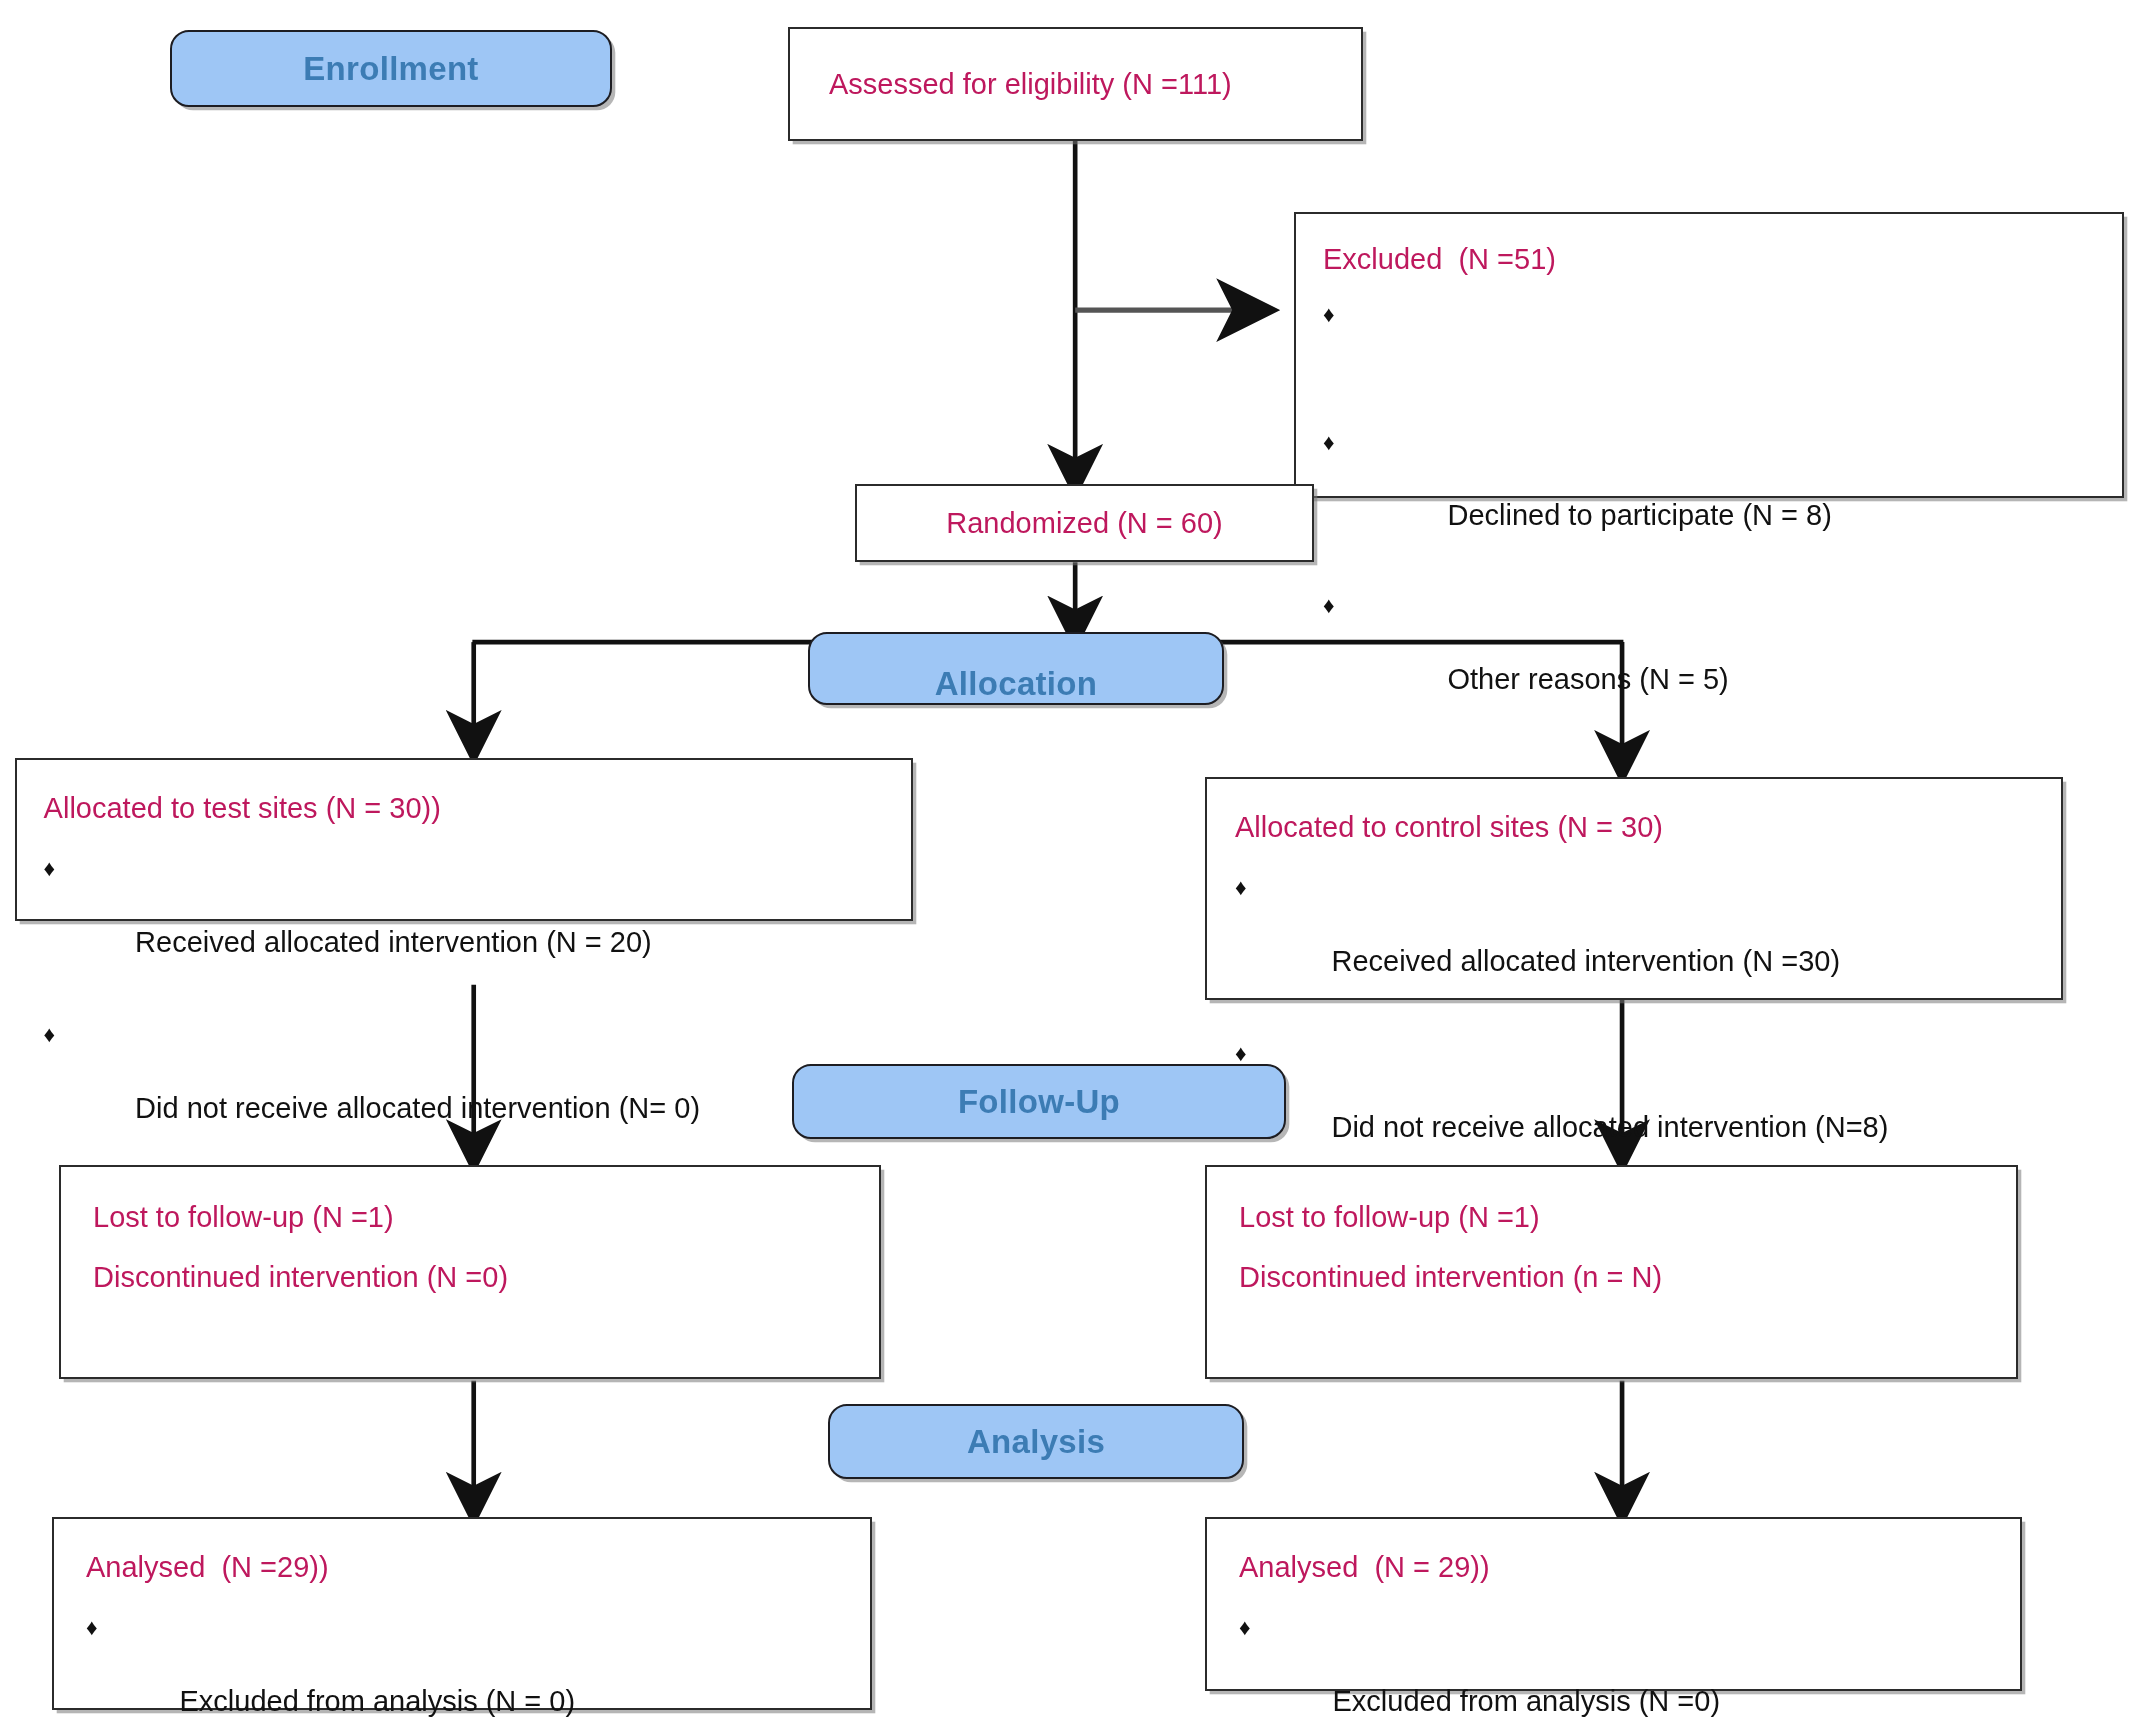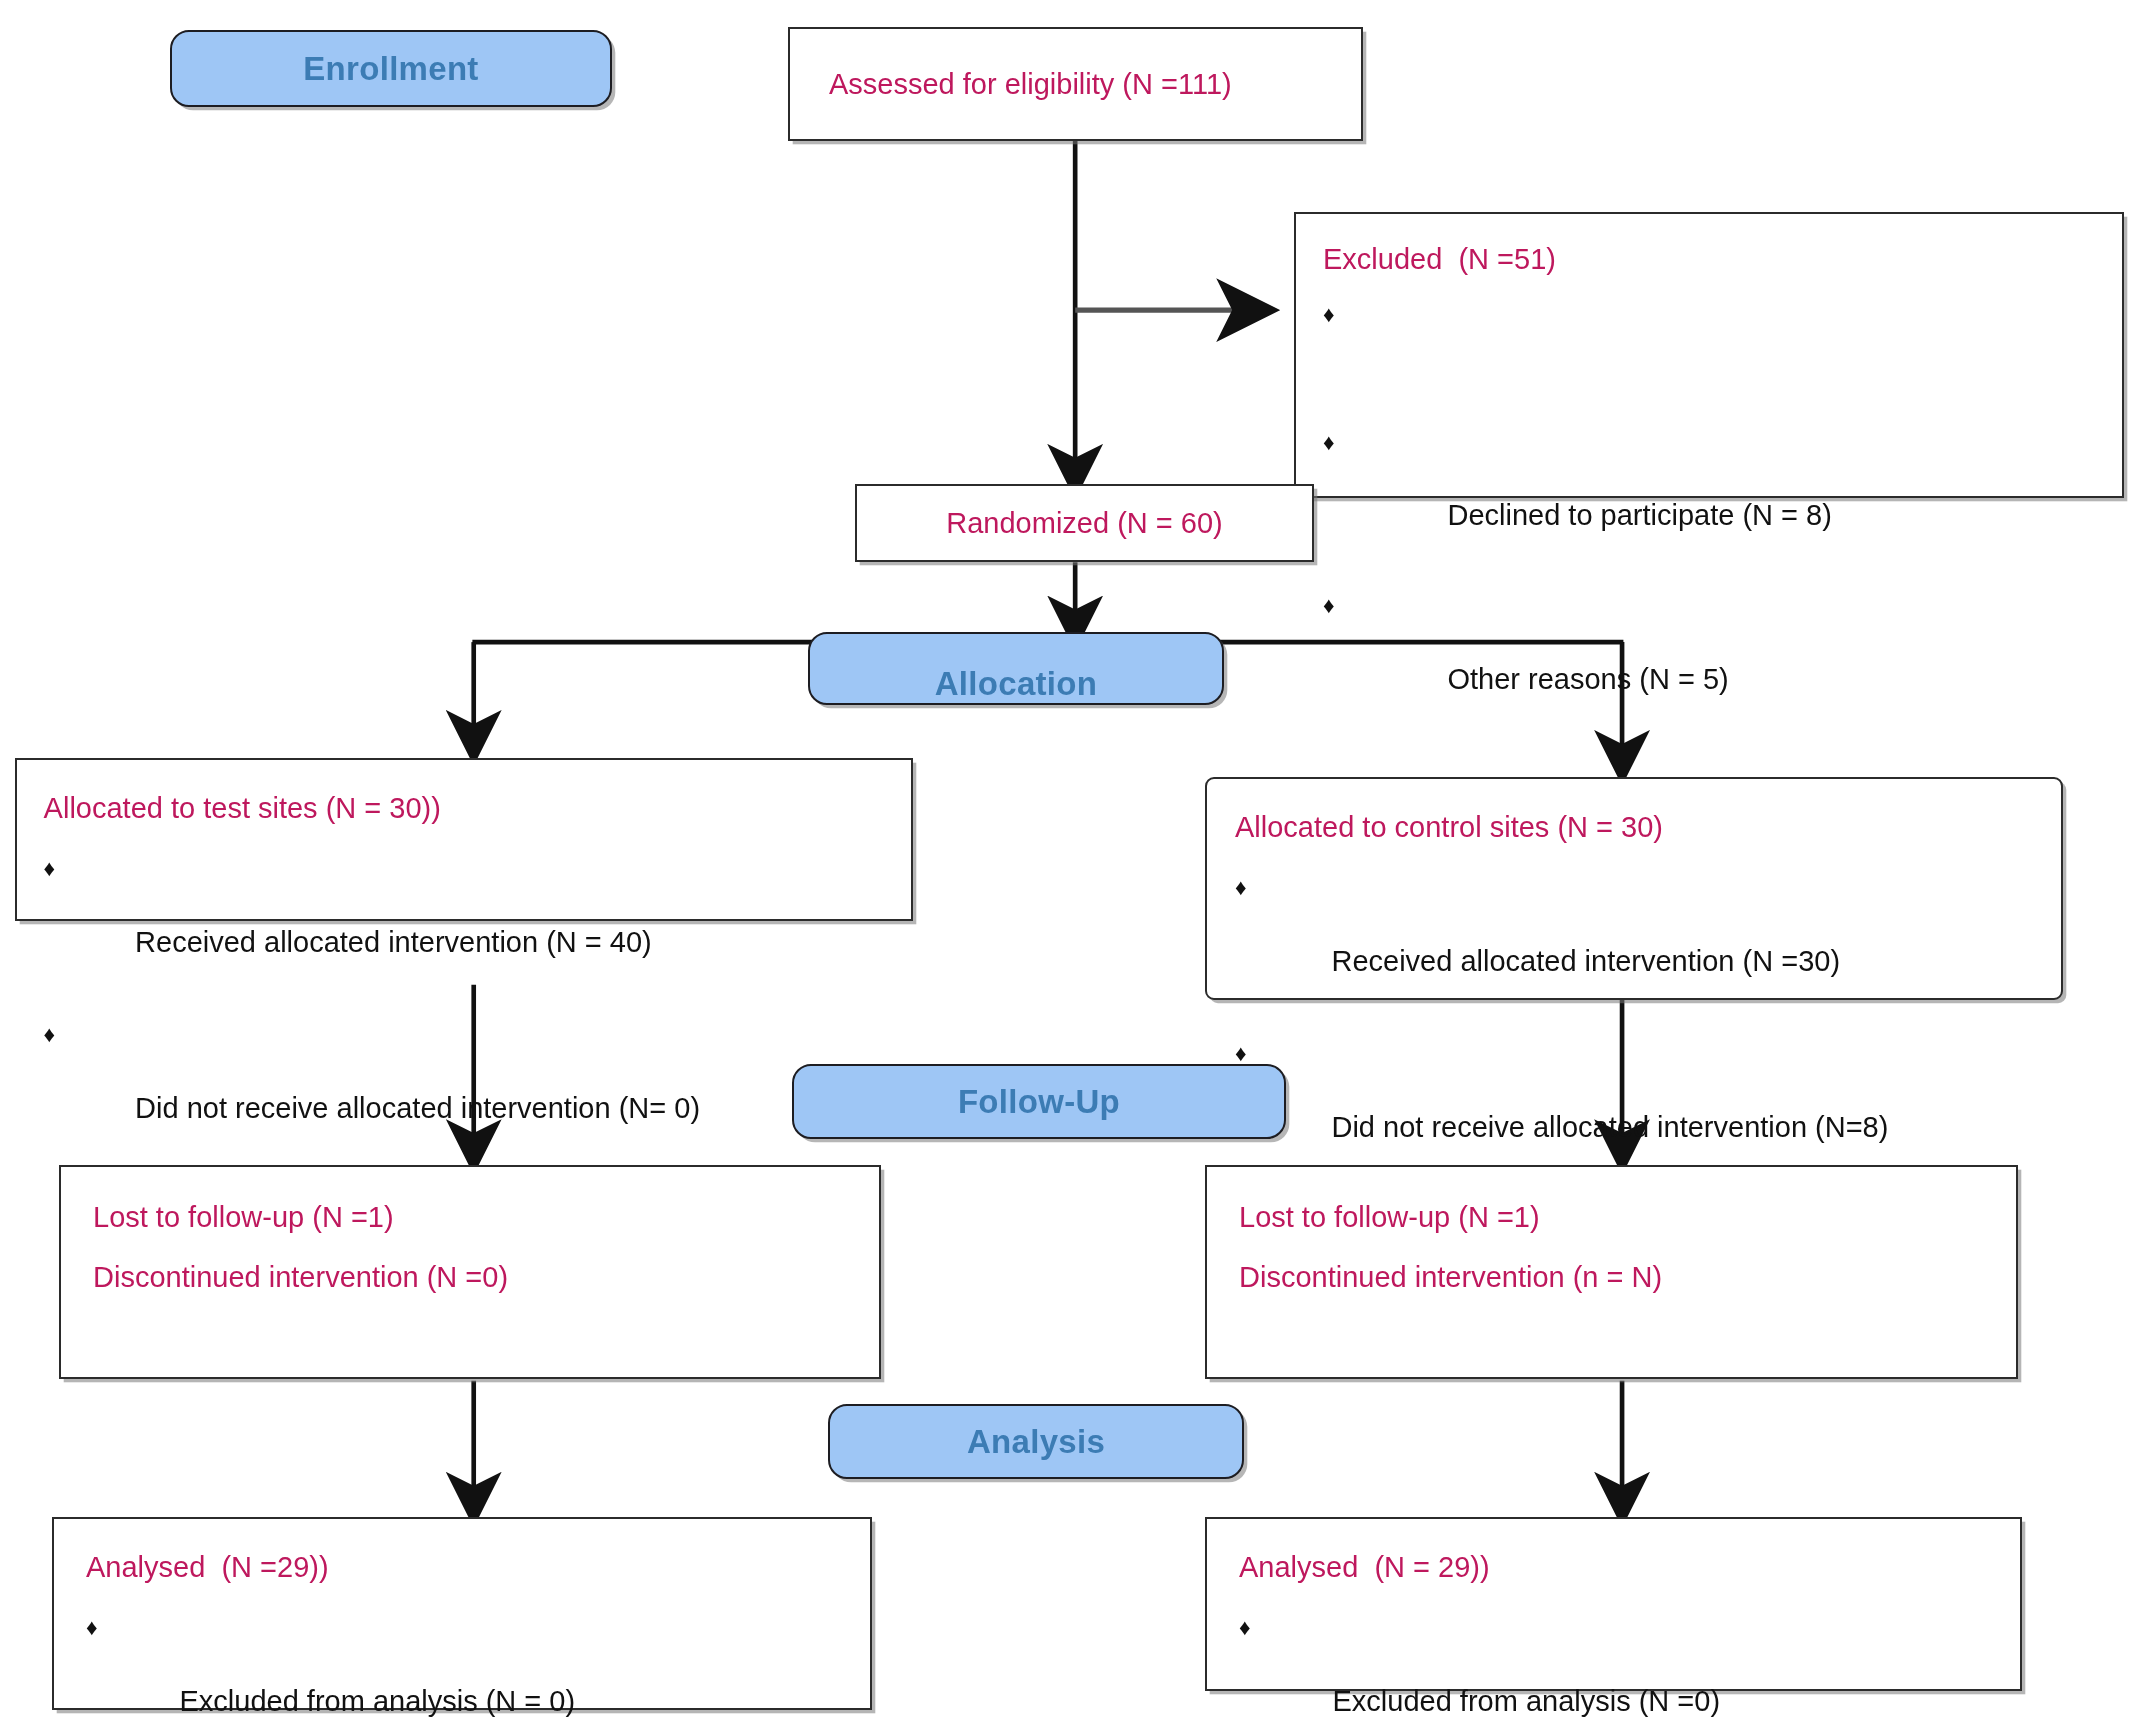--- a/index.html
+++ b/index.html
@@ -154,30 +154,30 @@
 
   <div class="badge" style="left:808px; top:632px; width:416px; height:73px;align-items:flex-end;">
     <span>Allocation</span>
   </div>
 
   <div class="node" style="left:14.6px; top:758px; width:898px; height:163px; padding:30px 0 0 27px;">
     <div class="node-title">Allocated to test sites (N = 30))</div>
     <ul class="bullets" style="margin-top:25px;">
       <li style="padding-left:27px; margin-bottom:21px;">
         <span class="dia">♦</span>
-        <span class="btxt">Received allocated intervention (N = 40)</span>
+        <span class="btxt">Received allocated intervention (N = 20)</span>
       </li>
       <li style="padding-left:27px;">
         <span class="dia">♦</span>
         <span class="btxt">Did not receive allocated intervention (N= 0)</span>
       </li>
     </ul>
   </div>
 
-  <div class="node" style="left:1205px; top:777px; width:858px; height:223px; padding:30px 0 0 28px;border-radius:9px;">
+  <div class="node" style="left:1205px; top:777px; width:858px; height:223px; padding:30px 0 0 28px;">
     <div class="node-title">Allocated to control sites (N = 30)</div>
     <ul class="bullets" style="margin-top:25px;">
       <li style="padding-left:32px; margin-bottom:21px;">
         <span class="dia">♦</span>
         <span class="btxt">Received allocated intervention (N =30)</span>
       </li>
       <li style="padding-left:32px;">
         <span class="dia">♦</span>
         <span class="btxt">Did not receive allocated intervention (N=8)</span>
       </li>

